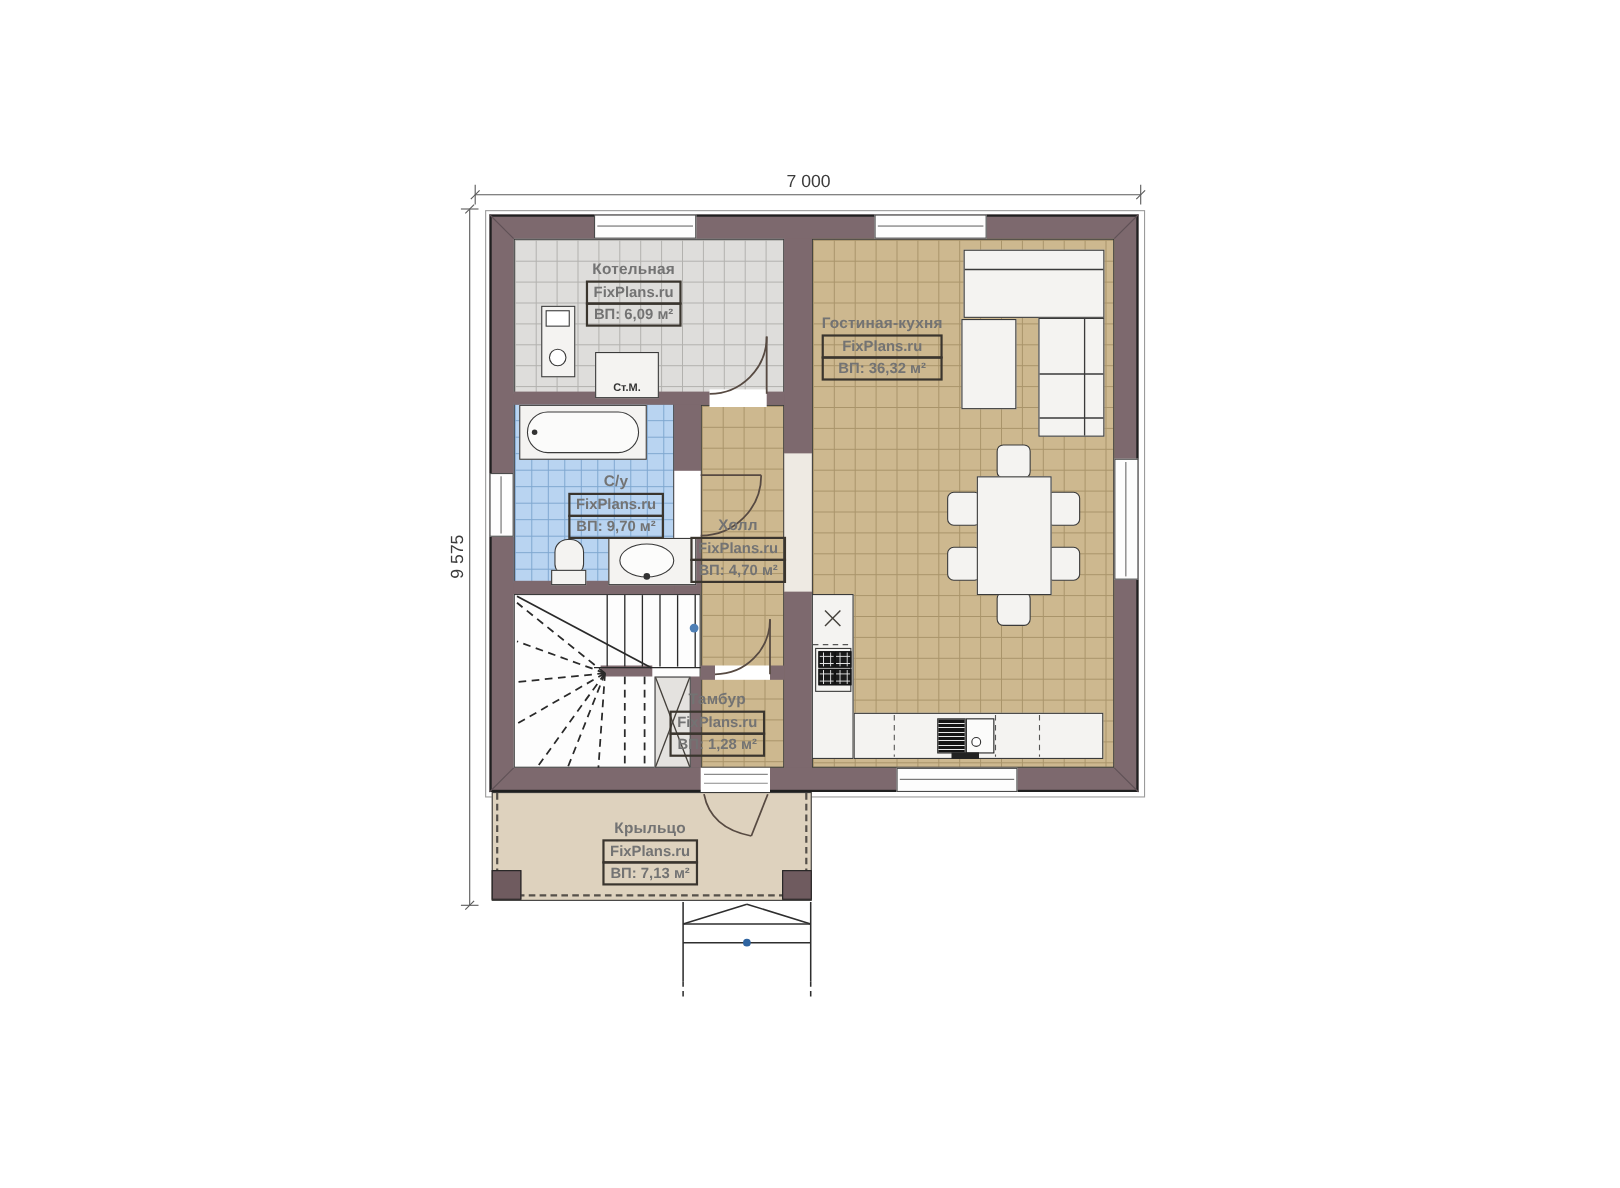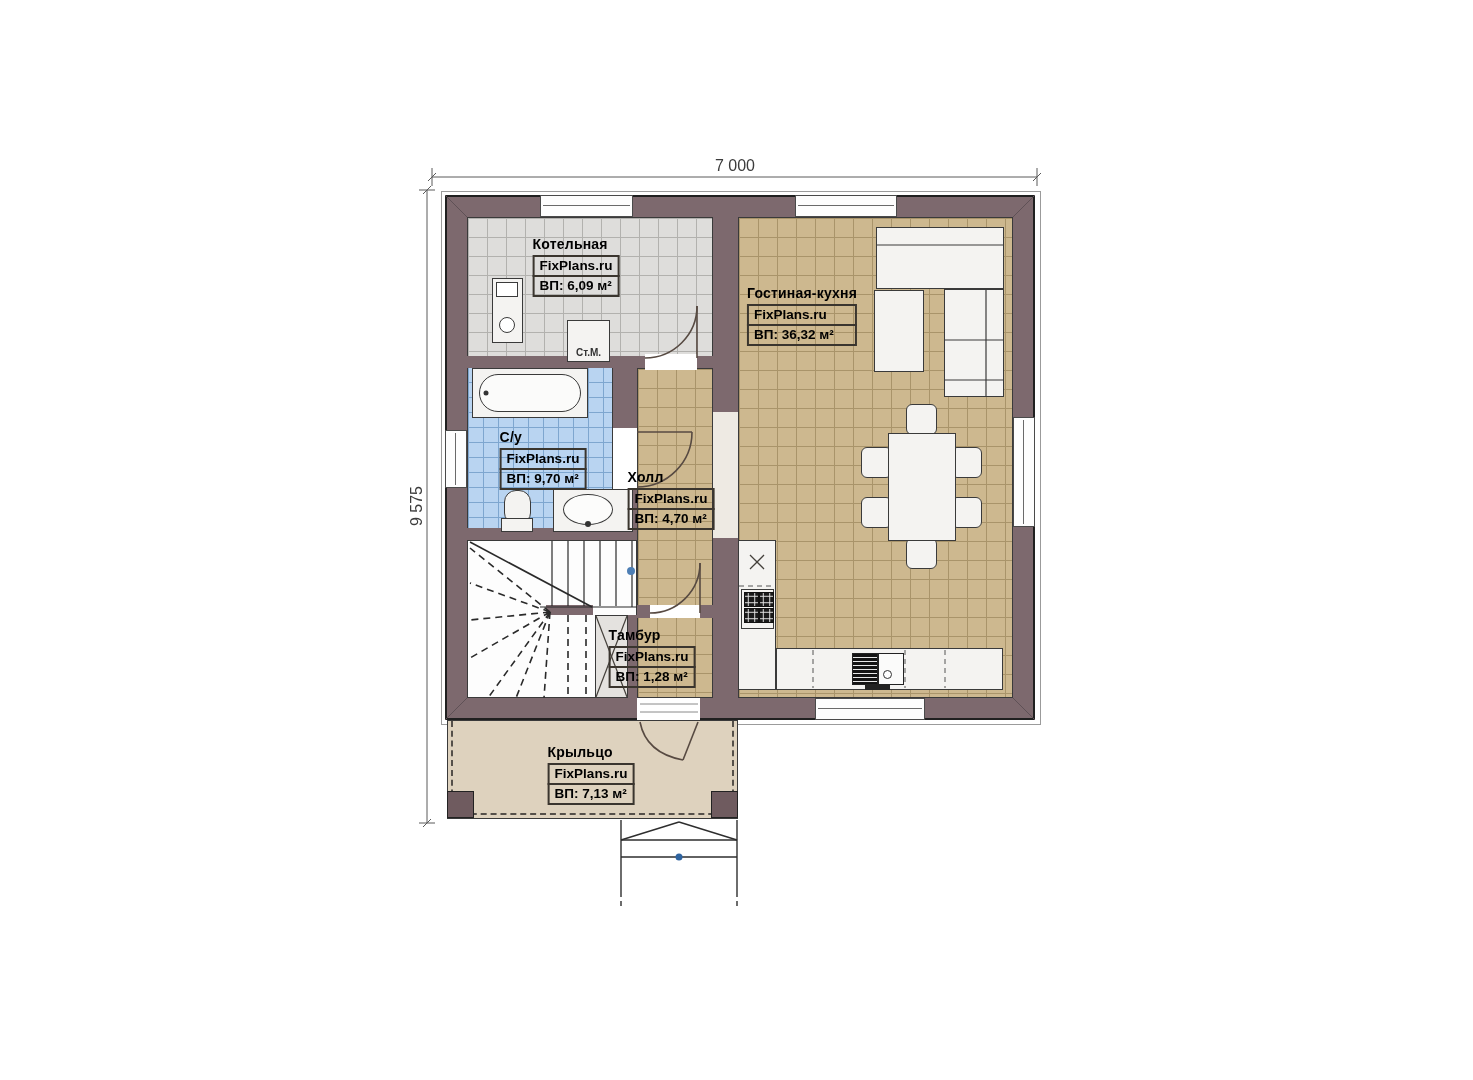--- a/index.html
+++ b/index.html
@@ -10,21 +10,21 @@
   .floor{border:1px solid #3a3a3a;}
   .tile-gray{background-color:#dedddb;background-image:linear-gradient(#b2b1ae 1px,transparent 1px),linear-gradient(90deg,#b2b1ae 1px,transparent 1px);background-size:19px 19px;}
   .tile-tan{background-color:#cdb88f;background-image:linear-gradient(#a9946a 1px,transparent 1px),linear-gradient(90deg,#a9946a 1px,transparent 1px);background-size:19px 19px;}
   .tile-blue{background-color:#b9d4f1;background-image:linear-gradient(#7ea6cf 1px,transparent 1px),linear-gradient(90deg,#7ea6cf 1px,transparent 1px);background-size:15px 15px;}
   .white-floor{background:#fdfdfd;}
   .gap{background:#ffffff;}
   .furn{background:#f4f3f1;border:1.5px solid #3a3a3a;}
   .window{background:#fdfdfd;border:1px solid #4a4a4a;}
   .wl-h{position:absolute;left:2px;right:2px;top:45%;height:1px;background:#6a6a6a;}
   .wl-v{position:absolute;top:2px;bottom:2px;left:45%;width:1px;background:#6a6a6a;}
-  .room-label{position:absolute;transform:translateX(-50%);color:#000000;z-index:30;}
+  .room-label{position:absolute;transform:translateX(-50%);text-align:center;color:#737373;z-index:30;}
   .room-name{font-weight:bold;font-size:14px;margin:0 0 3px 0;white-space:nowrap;letter-spacing:.2px;}
   .wm-box{border:2px solid #3a352e;padding:0 5px;font-weight:bold;font-size:13.5px;line-height:18px;white-space:nowrap;}
   .wm-box + .wm-box{margin-top:-2px;}
   .dim{position:absolute;color:#3c3c3c;font-size:16px;text-align:center;z-index:30;}
   .washer-label{position:absolute;left:0;right:0;bottom:3px;text-align:center;font-size:10px;font-weight:bold;color:#333;}
   .burner{position:absolute;width:13px;height:13px;background:#1a1a1a;background-image:linear-gradient(to right,transparent 3px,#e8e8e8 3px,#e8e8e8 4px,transparent 4px),linear-gradient(to bottom,transparent 3px,#e8e8e8 3px,#e8e8e8 4px,transparent 4px);background-size:6.5px 6.5px;border:1px solid #111;}
   .sink-drain{background:repeating-linear-gradient(#141414 0 3px,#e8e8e8 3px 4px);border:1.5px solid #222;}
   .post{background:#6f5b5f;border:1.5px solid #222;}
   svg{display:block;}
 </style>
@@ -79,21 +79,21 @@
     <div class="abs" style="left:3px;top:0;right:3px;bottom:3px;border:2px dashed #55504a;border-top:none;"></div>
   </div>
   <div class="abs post" style="left:447px;top:791px;width:27px;height:27px;"></div>
   <div class="abs post" style="left:711px;top:791px;width:27px;height:27px;"></div>
 
   <div class="abs" style="left:595px;top:615px;width:33px;height:83px;background:#e4e2df;border:1px solid #3a3a3a;"></div>
 
   <div class="abs furn" style="left:492px;top:278px;width:31px;height:65px;"></div>
   <div class="abs" style="left:496px;top:282px;width:22px;height:15px;border:1px solid #3a3a3a;background:#fff;"></div>
   <div class="abs" style="left:499px;top:317px;width:16px;height:16px;border:1.5px solid #3a3a3a;border-radius:50%;background:#fff;"></div>
-  <div class="abs furn" style="left:567px;top:320px;width:43px;height:42px;">
+  <div class="abs furn" style="left:541px;top:320px;width:58px;height:42px;">
     <div class="washer-label">Ст.М.</div>
   </div>
 
   <div class="abs furn" style="left:472px;top:368px;width:116px;height:50px;"></div>
   <div class="abs" style="left:479px;top:374px;width:102px;height:38px;border:1.5px solid #3a3a3a;border-radius:19px;background:#fbfbfa;"></div>
   <div class="abs" style="left:504px;top:490px;width:27px;height:33px;background:#f4f3f1;border:1.5px solid #3a3a3a;border-radius:12px 12px 10px 10px;"></div>
   <div class="abs" style="left:501px;top:518px;width:32px;height:14px;background:#f4f3f1;border:1.5px solid #3a3a3a;"></div>
   <div class="abs furn" style="left:553px;top:489px;width:80px;height:43px;"></div>
   <div class="abs" style="left:563px;top:494px;width:50px;height:31px;border:1.5px solid #3a3a3a;border-radius:50%;background:#fcfcfb;"></div>
 
@@ -225,21 +225,21 @@
   <div class="room-label" style="left:576px;top:236px;">
     <div class="room-name">Котельная</div>
     <div class="wm-box">FixPlans.ru</div>
     <div class="wm-box">ВП: 6,09 м²</div>
   </div>
   <div class="room-label" style="left:802px;top:285px;">
     <div class="room-name">Гостиная-кухня</div>
     <div class="wm-box">FixPlans.ru</div>
     <div class="wm-box">ВП: 36,32 м²</div>
   </div>
-  <div class="room-label" style="left:543px;top:429px;">
+  <div class="room-label" style="left:543px;top:429px;padding-left:34px;">
     <div class="room-name">С/у</div>
     <div class="wm-box">FixPlans.ru</div>
     <div class="wm-box">ВП: 9,70 м²</div>
   </div>
   <div class="room-label" style="left:671px;top:469px;">
     <div class="room-name">Холл</div>
     <div class="wm-box">FixPlans.ru</div>
     <div class="wm-box">ВП: 4,70 м²</div>
   </div>
   <div class="room-label" style="left:652px;top:627px;">

